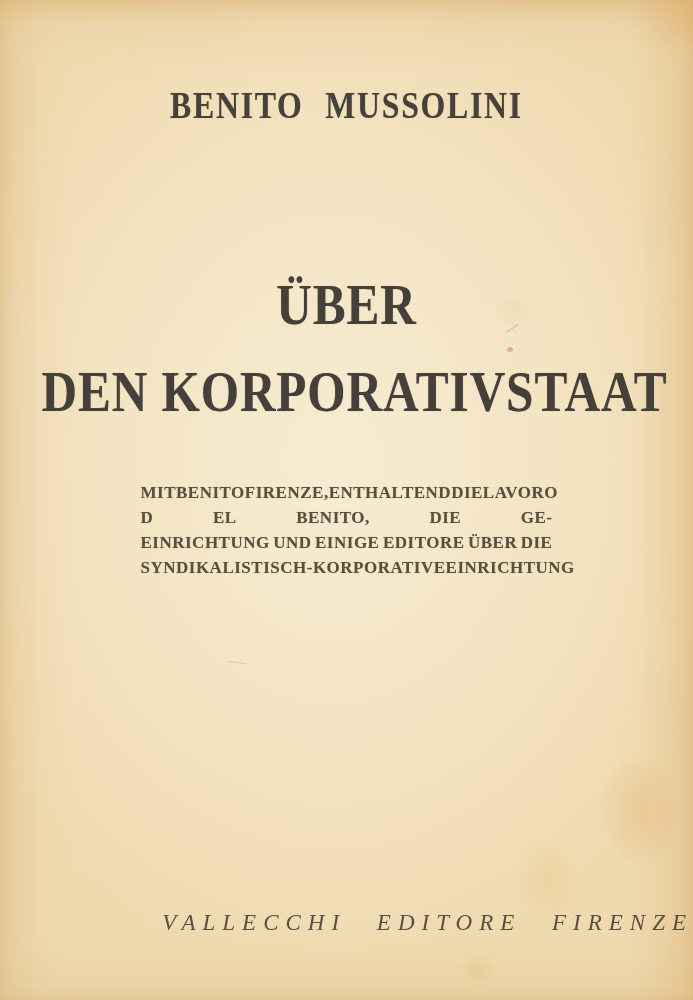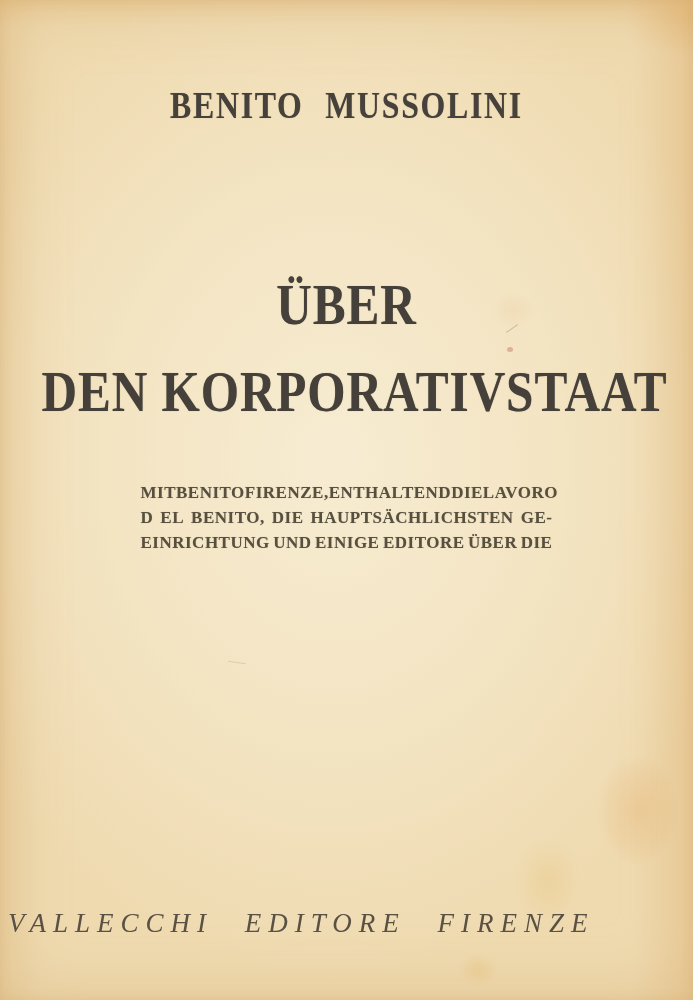--- a/index.html
+++ b/index.html
@@ -78,25 +78,25 @@
     font-size: 17px;
     font-weight: bold;
     letter-spacing: 0.5px;
     white-space: nowrap;
     text-shadow: 0 0 1px rgba(87, 80, 63, 0.3);
   }
 
   .publisher {
     position: absolute;
     top: 906px;
-    left: 8px;
+    left: 0;
     right: 0;
-    text-align: left;
+    text-align: right;
     font-style: italic;
-    font-size: 27px;
+    font-size: 23px;
     line-height: 34px;
     letter-spacing: 7px;
     word-spacing: 18px;
     color: #595144;
     white-space: nowrap;
   }
 
   .speck {
     position: absolute;
     border-radius: 50%;
@@ -140,30 +140,33 @@
         <span>FIRENZE,</span>
         <span>ENTHALTEND</span>
         <span>DIE</span>
         <span>LAVORO</span>
       </div>
     <div class="justify-line">
         <span>D</span>
         <span>EL</span>
         <span>BENITO,</span>
         <span>DIE</span>
-        <span>HAUPTSÄCHLICHSTEN</span>
         <span>GE-</span>
       </div>
     <div class="justify-line">
         <span>EINRICHTUNG</span>
         <span>UND</span>
         <span>EINIGE</span>
         <span>EDITORE</span>
         <span>ÜBER</span>
         <span>DIE</span>
+      </div>
+    <div class="justify-line">
+        <span>SYNDIKALISTISCH-KORPORATIVE</span>
+        <span>EINRICHTUNG</span>
       </div>
   </div>
 
   <div class="publisher">VALLECCHI EDITORE FIRENZE</div>
 
   <div class="speck speck-pink"></div>
   <div class="scratch"></div>
   <div class="scratch scratch-2"></div>
 
 </div>

